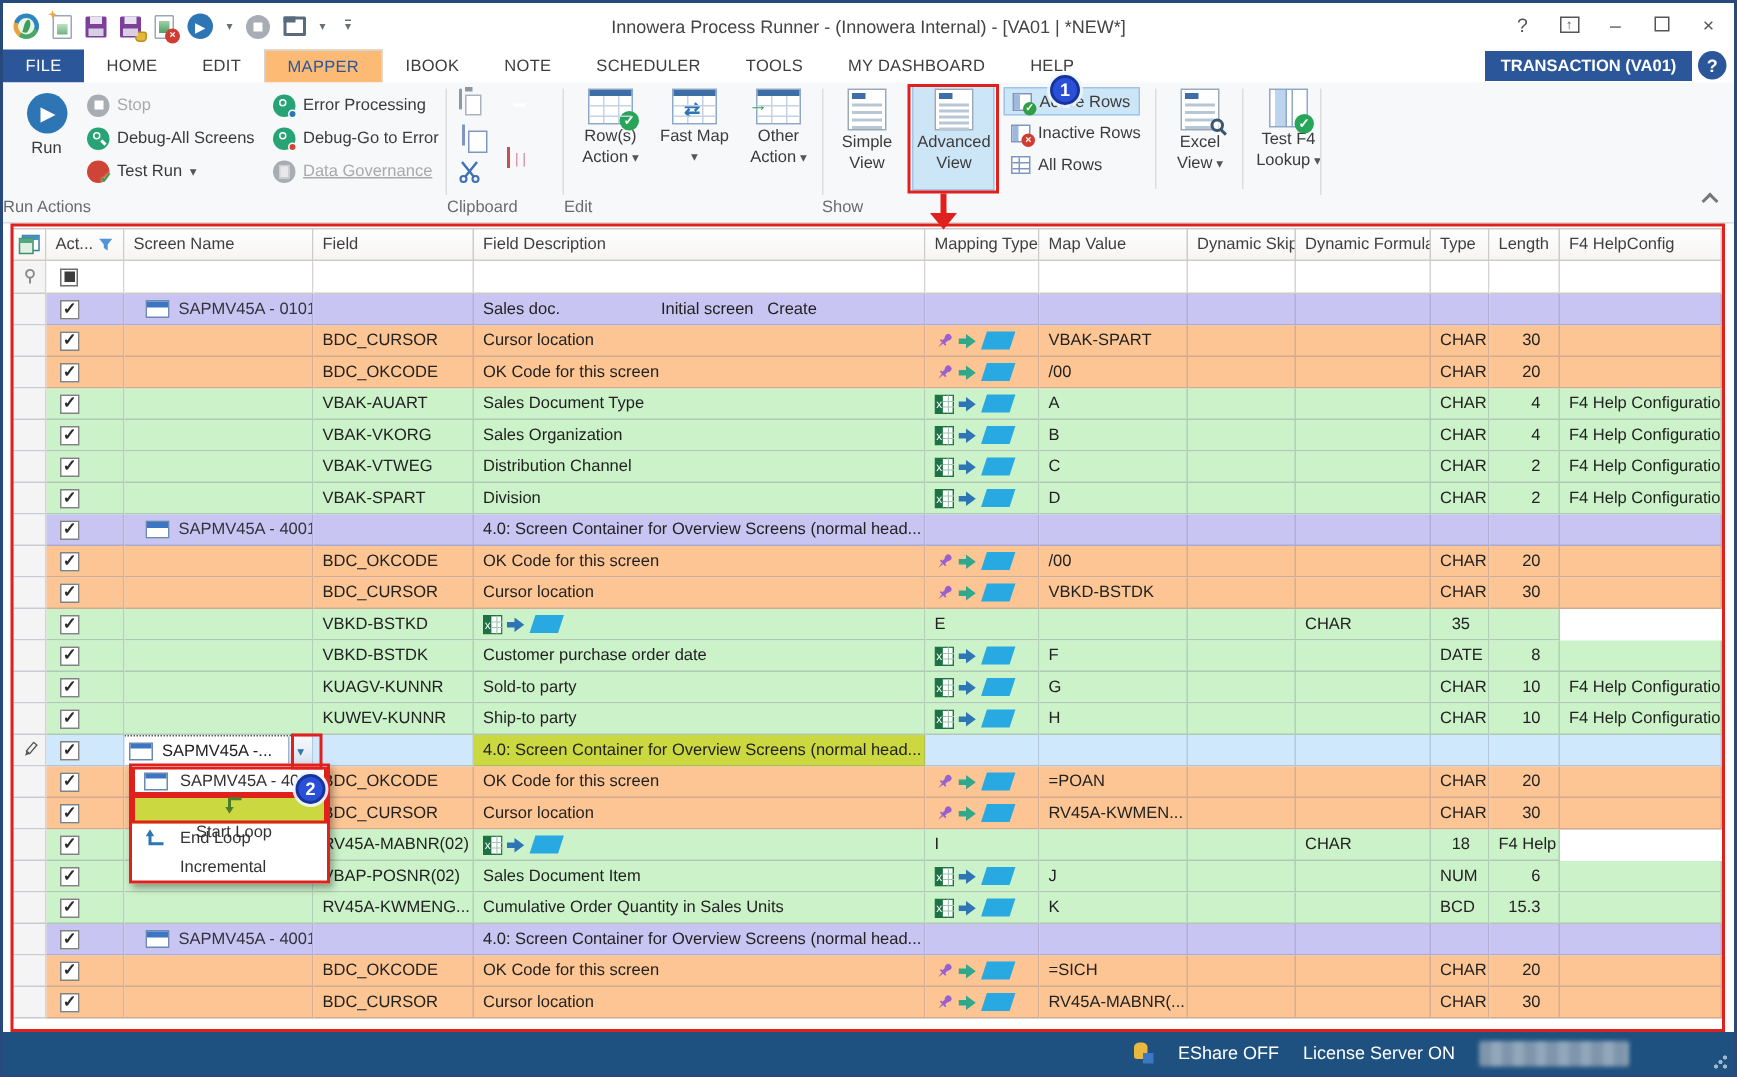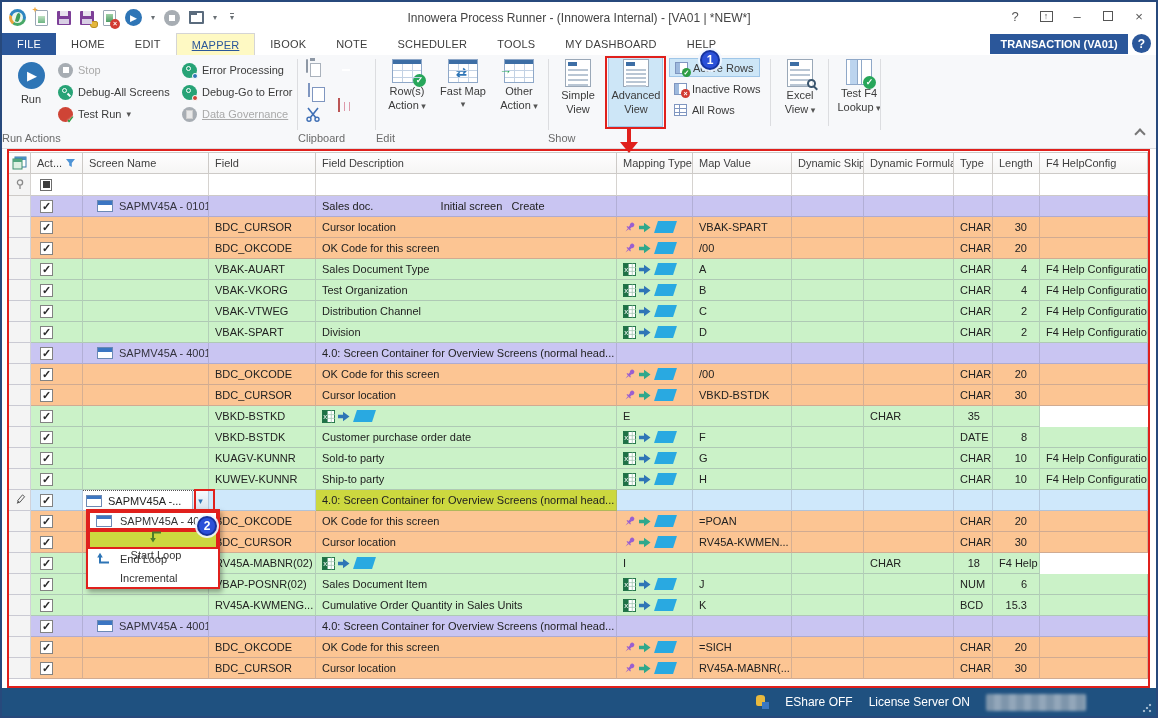--- a/index.html
+++ b/index.html
@@ -39,21 +39,21 @@
   .title-text { position:absolute; left:300px; right:300px; text-align:center; font-size:12px; color:#444; white-space:nowrap; }
   .winbtns { position:absolute; right:8px; top:5px; display:flex; align-items:center; gap:13px; color:#555; }
   .wb { width:18px; height:18px; display:inline-flex; align-items:center; justify-content:center; font-size:13px; }
   .wb .pinbox { width:13px; height:11px; border:1px solid #555; font-size:9px; line-height:9px; text-align:center; }
   .wb .maxbox { width:10px; height:10px; border:1px solid #555; }
 
   
   .tabrow { position:absolute; left:2px; top:33px; right:2px; height:22px; background:#fff; display:flex; align-items:stretch; }
   .tab { padding:0 15px; display:flex; align-items:center; font-size:11px; color:#3d3d3d; letter-spacing:.2px; cursor:default; }
   .tab.file { background:#2b579a; color:#fff; min-width:50px; justify-content:center; }
-  .tab.sel { background:#fef9c3; color:#2b579a; border:1px solid #d5d5d5; border-bottom:none;text-decoration:underline; }
+  .tab.sel { background:#fdba74; color:#2b579a; border:1px solid #d5d5d5; border-bottom:none; }
   .transaction-btn { position:absolute; left:988px; top:1px; width:138px; height:20px; background:#2b579a; color:#fff; font-size:11px; font-weight:bold; display:flex; align-items:center; justify-content:center; }
   .help-circ { position:absolute; left:1130px; top:1px; width:19px; height:19px; border-radius:50%; background:#2b579a; color:#fff; font-weight:bold; font-size:12px; display:flex; align-items:center; justify-content:center; }
 
   
   .ribbon { position:absolute; left:2px; top:55px; width:1154px; height:94px; background:#f7f8fa; border-bottom:1px solid #dcdde0; font-size:11px; color:#3b3b3b; }
   .gsep { position:absolute; top:4px; bottom:18px; width:1px; background:#dcdde0; }
   .glabel { position:absolute; bottom:3px; height:13px; font-size:11px; color:#6b6b6b; text-align:left; }
   .bigbtn { position:absolute; display:flex; flex-direction:column; align-items:center; gap:4px; padding-top:5px; }
   .run-big { width:27px; height:27px; border-radius:50%; background:#2e75b6; color:#fff; display:flex; align-items:center; justify-content:center; font-size:13px; padding-left:2px; }
   .rbtn { position:absolute; height:20px; display:flex; align-items:center; gap:5px; white-space:nowrap; }
@@ -655,21 +655,21 @@
                 <path d="M4.6 8 L6 11 L7.4 8 Z" fill="#555"></path>
               </g>
             </svg>
           </div>
           <div class="c act"><span class="cb"></span></div>
           <div class="c scr">
             <span></span>
             
           </div>
           <div class="c fld">VBAK-VKORG</div>
-          <div class="c dsc">Test Organization</div>
+          <div class="c dsc">Sales Organization</div>
           <div class="c mt">
             
             <svg class="mt-x" width="13" height="13" viewBox="0 0 14 14">
               <rect x="0.5" y="0.5" width="13" height="13" fill="#fff" stroke="#1e7145"></rect>
               <rect x="0.5" y="0.5" width="5.5" height="13" fill="#1e7145"></rect>
               <path d="M6 5 h8 M6 9 h8 M10 0.5 v13" stroke="#9fc5ae" stroke-width="0.8"></path>
               <text x="1.3" y="10" font-size="8.5" fill="#fff" font-family="sans-serif">x</text>
             </svg>
             <svg class="mt-arrow" width="12" height="11" viewBox="0 0 12 11">
               <path d="M0 3.7 h5 v-3 l6.5 4.8 -6.5 4.8 v-3 h-5 z" fill="currentColor"></path>

